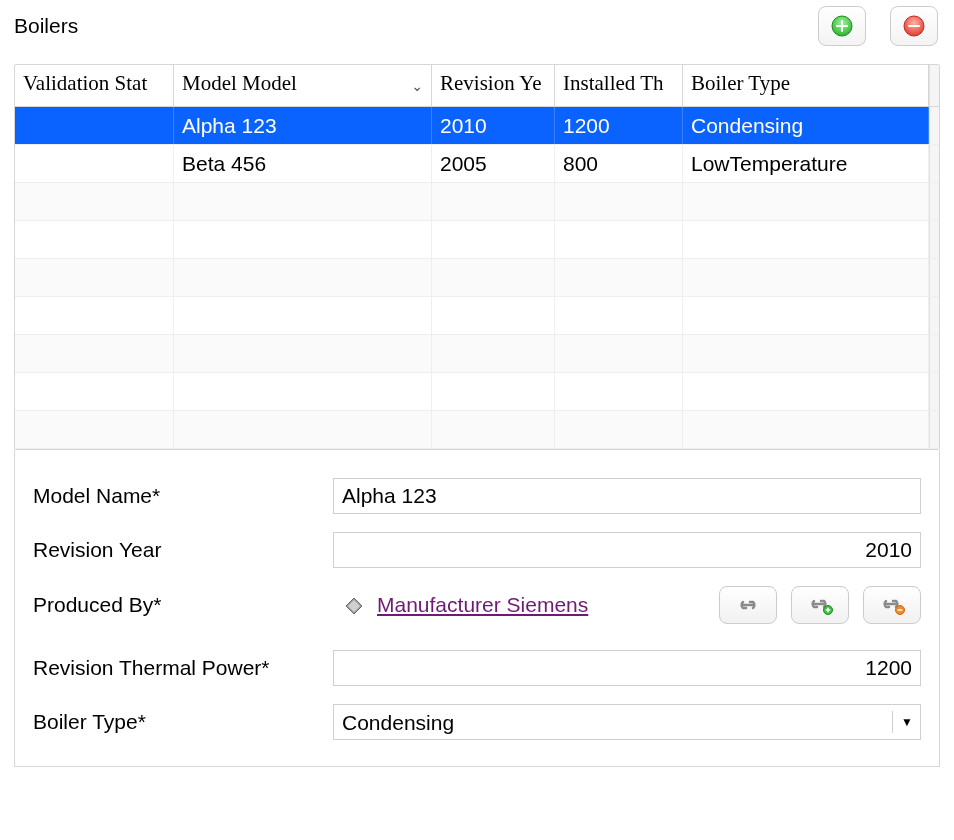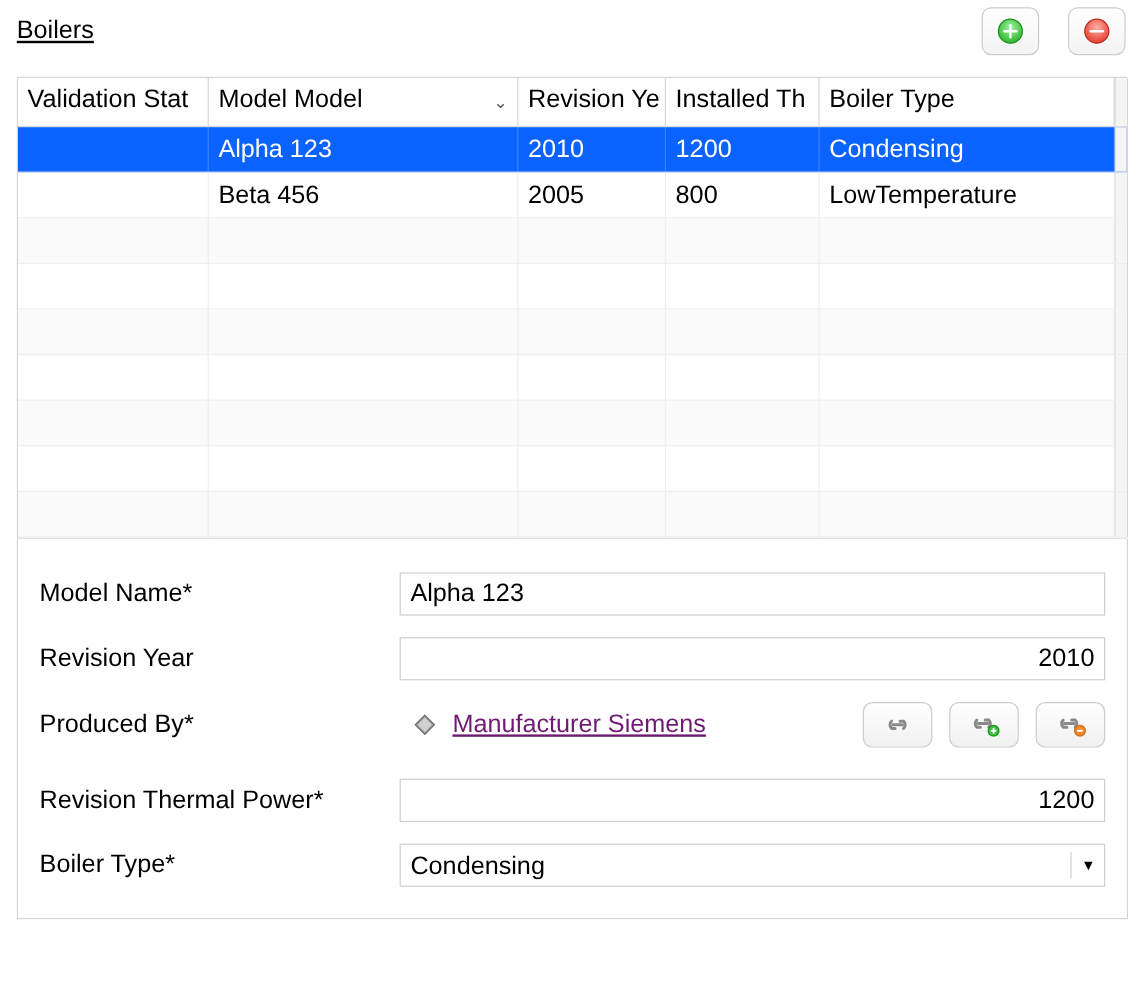--- a/index.html
+++ b/index.html
@@ -13,21 +13,20 @@
   }
   .wrapper {
     width: 954px;
     padding: 6px 14px 14px 14px;
   }
   .header {
     display: flex;
     align-items: center;
     justify-content: space-between;
     margin-bottom: 18px;
-    text-decoration: underline;
   }
   .title {
     font-size: 21px;
   }
   .header-actions {
     display: flex;
     gap: 24px;
     padding-right: 2px;
   }
   .icon-btn {
@@ -58,20 +57,21 @@
   }
   .thead-row .tcell {
     border-right: 1px solid #d6d6d6;
     padding: 6px 8px 10px 8px;
     font-size: 21px;
     white-space: nowrap;
     overflow: hidden;
     display: flex;
     align-items: center;
     position: relative;
+    font-family: Liberation Serif, serif;
   }
   .thead-row .tcell:last-child { border-right: none; }
   .thead-row .sort-ind {
     position: absolute;
     right: 8px;
     top: 50%;
     transform: translateY(-50%);
     font-size: 14px;
     color: #555;
   }

